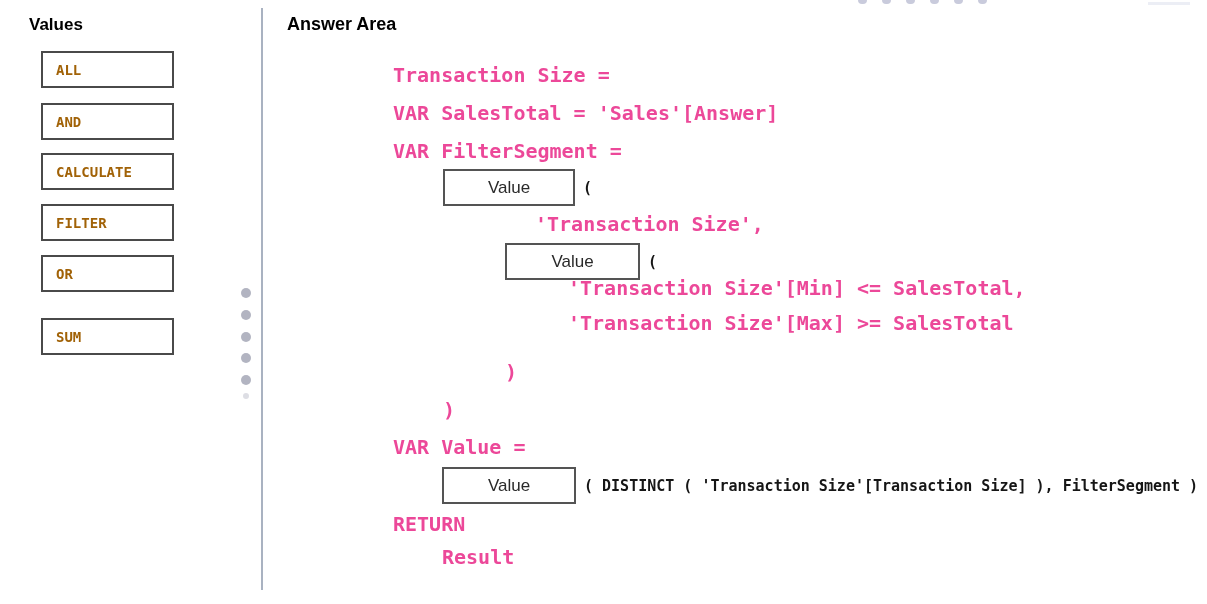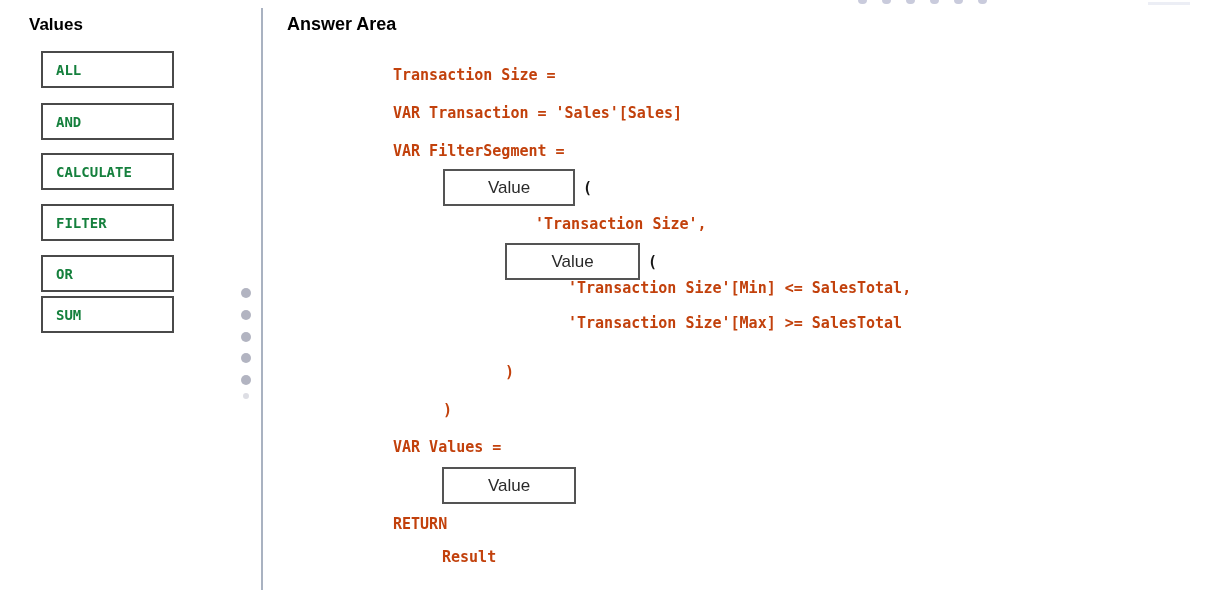--- a/index.html
+++ b/index.html
@@ -15,49 +15,49 @@
   }
   .values-title { left:29px; top:15px; font-size:17px; }
   .answer-title { left:287px; top:14px; font-size:18px; }
 
   
   .tile {
     position:absolute; left:41px; width:133px; height:37px;
     border:2px solid #4a4a4a; background:#fff; box-sizing:border-box;
     display:flex; align-items:center; padding-left:13px;
     font-family:"DejaVu Sans Mono", monospace; font-weight:bold;
-    font-size:14px; color:#15803d; cursor:grab;
+    font-size:14px; color:#a16207; cursor:grab;
   }
   .tile-0 { top:51px; }
   .tile-1 { top:103px; }
   .tile-2 { top:153px; }
   .tile-3 { top:204px; }
   .tile-4 { top:255px;align-items:center; }
-  .tile-5 { top:296px; }
+  .tile-5 { top:318px; }
 
   
   .divider { position:absolute; left:261px; top:8px; width:2px; height:582px; background:#a9b2c1; }
   .dot { position:absolute; width:10px; height:10px; border-radius:50%; background:#9fa1b2; opacity:.8; }
   .dot-0 { left:241px; top:288px; }
   .dot-1 { left:241px; top:310px; }
   .dot-2 { left:241px; top:332px; }
   .dot-3 { left:241px; top:353px; }
   .dot-4 { left:241px; top:375px; }
   .dot-5 { left:243px; top:393px; width:6px; height:6px; opacity:.35; }
 
   
   .top-dot { position:absolute; top:0; width:9px; height:4px; border-radius:0 0 9px 9px; background:#c9cbdc; }
   .td-0 { left:858px; } .td-1 { left:882px; } .td-2 { left:906px; }
   .td-3 { left:930px; } .td-4 { left:954px; } .td-5 { left:978px; }
   .top-dash { position:absolute; left:1148px; top:2px; width:42px; height:3px; background:#eceef5; }
 
   
   .code {
     position:absolute; font-family:"DejaVu Sans Mono", monospace;
-    font-weight:bold; font-size:15px; line-height:16px; color:#c2410c; white-space:pre;
+    font-weight:bold; font-size:20px; line-height:16px; color:#ec4899; white-space:pre;
   }
   .ln-measure    { left:393px; top:67px; }
   .ln-varsales   { left:393px; top:105px; }
   .ln-varfilter  { left:393px; top:143px; }
   .ln-argtable   { left:535px; top:216px; }
   .ln-condmin    { left:568px; top:280px; }
   .ln-condmax    { left:568px; top:315px; }
   .ln-closeinner { left:505px; top:364px; }
   .ln-closeouter { left:443px; top:402px; }
   .ln-varresult  { left:393px; top:439px; }
@@ -127,21 +127,21 @@
     <div class="dot dot-3"></div>
     <div class="dot dot-4"></div>
     <div class="dot dot-5"></div>
   </div>
 
   <div>
     <div class="panel-title answer-title">Answer Area</div>
 
     <div class="code ln-measure">Transaction Size =</div>
 
-    <div class="code ln-varsales">VAR Transaction = 'Sales'[Sales]</div>
+    <div class="code ln-varsales">VAR SalesTotal = 'Sales'[Answer]</div>
 
     <div class="code ln-varfilter">VAR FilterSegment =</div>
 
     <div class="dzrow dz-1">
       <div class="dzbox">
         <span>Value</span>
       </div>
       <span class="dzafter">(</span>
     </div>
 
@@ -155,26 +155,27 @@
     </div>
 
     <div class="code ln-condmin">'Transaction Size'[Min] &lt;= SalesTotal,</div>
 
     <div class="code ln-condmax">'Transaction Size'[Max] &gt;= SalesTotal</div>
 
     <div class="code ln-closeinner">)</div>
 
     <div class="code ln-closeouter">)</div>
 
-    <div class="code ln-varresult">VAR Values =</div>
+    <div class="code ln-varresult">VAR Value =</div>
 
     <div class="dzrow dz-3">
       <div class="dzbox">
         <span>Value</span>
       </div>
+      <span class="dzafter">( DISTINCT ( 'Transaction Size'[Transaction Size] ), FilterSegment )</span>
     </div>
 
     <div class="code ln-return">RETURN</div>
 
     <div class="code ln-result">Result</div>
   </div>
 
 </div>
 
 </body></html>

